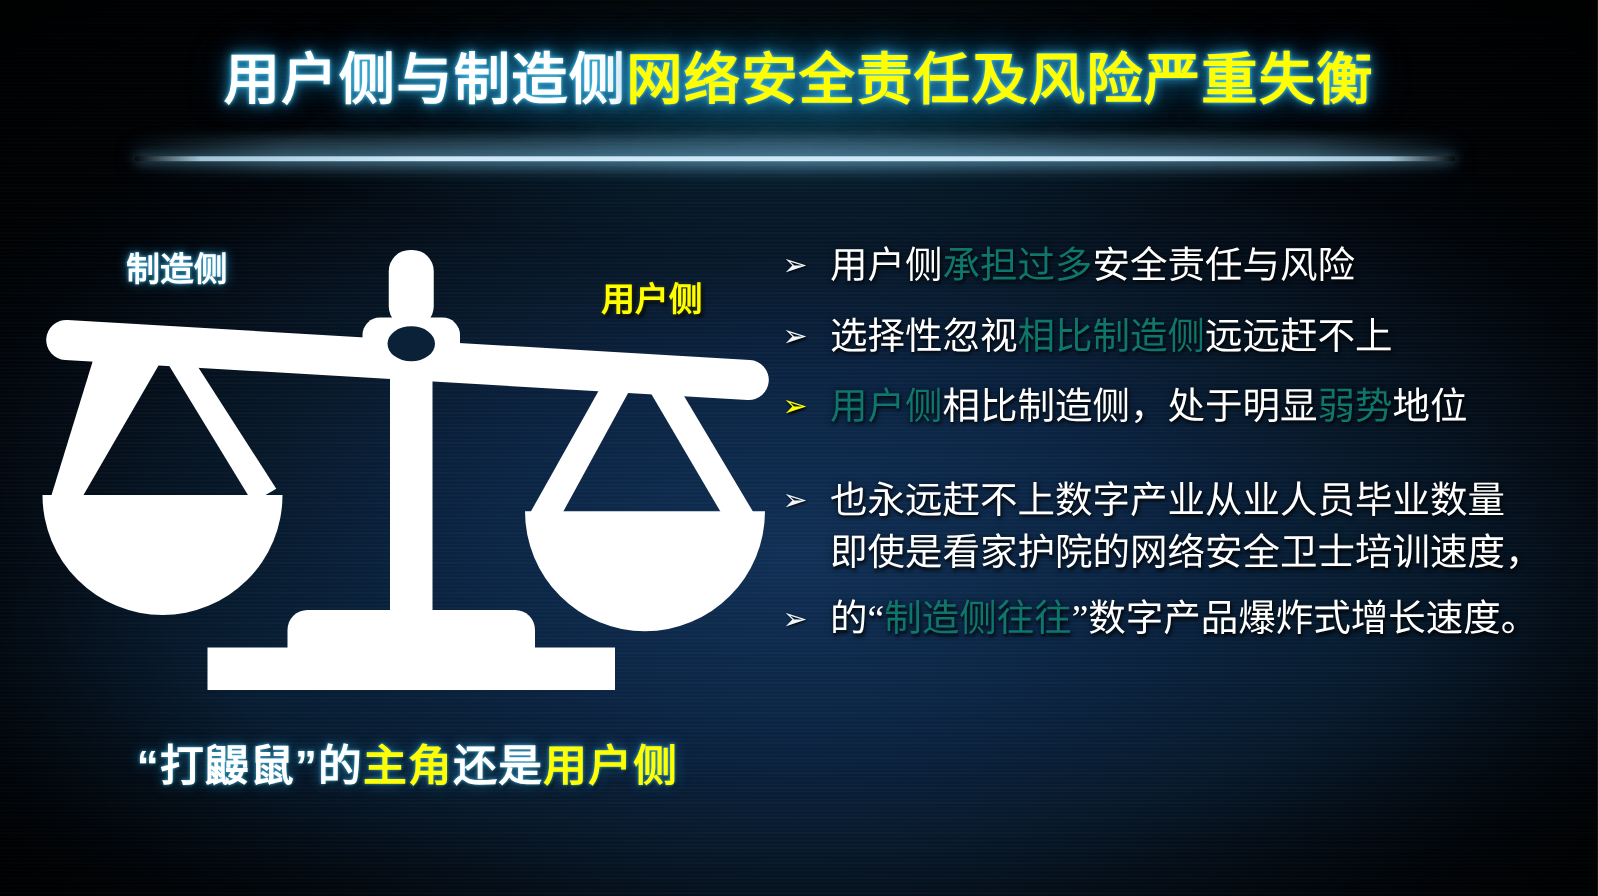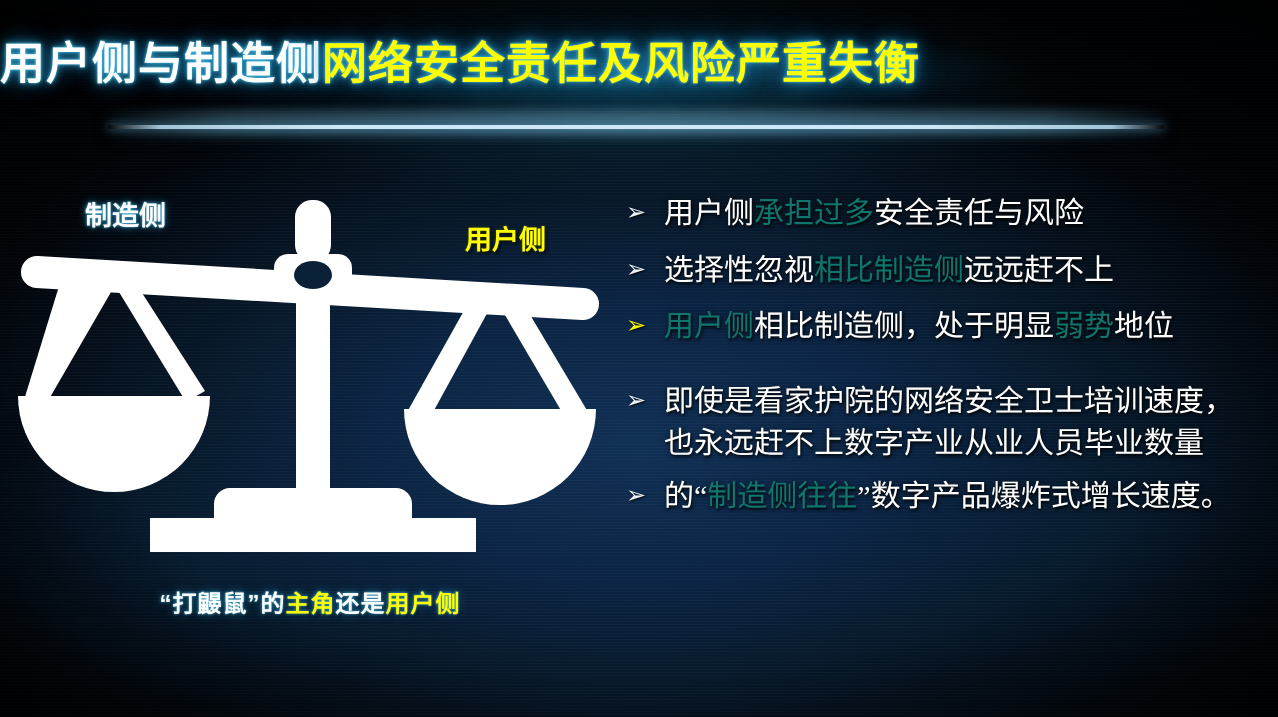--- a/index.html
+++ b/index.html
@@ -40,21 +40,21 @@
   }
   #bg-corner{
     position:absolute;inset:0;
     background:
       radial-gradient(ellipse 78% 72% at 50% 55%, rgba(0,0,0,0) 55%, rgba(0,0,0,.55) 84%, rgba(0,0,0,.88) 100%);
   }
 
   
   #title-wrap{
     position:absolute;left:0;right:0;top:40px;
-    text-align:left;
+    text-align:center;
     z-index:5;
   }
   #title{
     display:inline-block;
     font-family:"Liberation Sans","DejaVu Sans",sans-serif;
     font-weight:bold;
     font-size:45px;
     letter-spacing:1px;
     line-height:1.08;
     white-space:nowrap;
@@ -103,21 +103,21 @@
       rgba(120,185,215,.30) 12%,
       rgba(150,205,235,.34) 50%,
       rgba(120,185,215,.30) 88%,
       rgba(90,160,195,0) 100%);
     filter:blur(5px);
     z-index:3;
   }
 
   
   #scale-panel{
-    position:absolute;left:0;top:150px;
+    position:absolute;left:16px;top:150px;
     width:620px;height:567px;
     z-index:6;
   }
   #scale-svg{position:absolute;left:0;top:0;width:620px;height:430px;}
 
   .scale-label{
     position:absolute;
     font-family:"Liberation Sans","DejaVu Sans",sans-serif;
     font-weight:bold;
     font-size:27px;
@@ -135,21 +135,21 @@
     text-shadow:0 0 3px rgba(120,120,0,.5),2px 2px 3px rgba(0,0,0,.85);
   }
 
   
   #caption{
     position:absolute;
     left:0;top:434px;width:620px;
     text-align:center;
     font-family:"Liberation Sans","DejaVu Sans",sans-serif;
     font-weight:bold;
-    font-size:24px;
+    font-size:35px;
     letter-spacing:1px;
     white-space:nowrap;
     text-shadow:
        0 0 3px rgba(80,200,245,.85),
        0 0 10px rgba(40,155,210,.60),
        2px 2px 3px rgba(0,0,0,.85);
     z-index:7;
   }
   #caption .w{color:#ffffff;}
   #caption .y{color:#ffff00;}
@@ -268,22 +268,22 @@
     <div class="bullet b3">
       <span class="marker y">➢</span>
       <span class="btext">
         <span class="y">用户侧</span><span class="w">相比制造侧，处于明显</span><span class="y">弱势</span><span class="w">地位</span>
       </span>
     </div>
 
     <div class="bullet b4">
       <span class="marker w">➢</span>
       <span class="btext">
+        <span class="w line2">也永远赶不上数字产业从业人员毕业数量</span>
         <span class="w line2">即使是看家护院的网络安全卫士培训速度，</span>
-        <span class="w line2">也永远赶不上数字产业从业人员毕业数量</span>
       </span>
     </div>
 
     <div class="bullet b5">
       <span class="marker w">➢</span>
       <span class="btext">
         <span class="line2"><span class="w">的“</span><span class="y">制造侧往往</span><span class="w">”数字产品爆炸式增长速度。</span></span>
       </span>
     </div>
 

